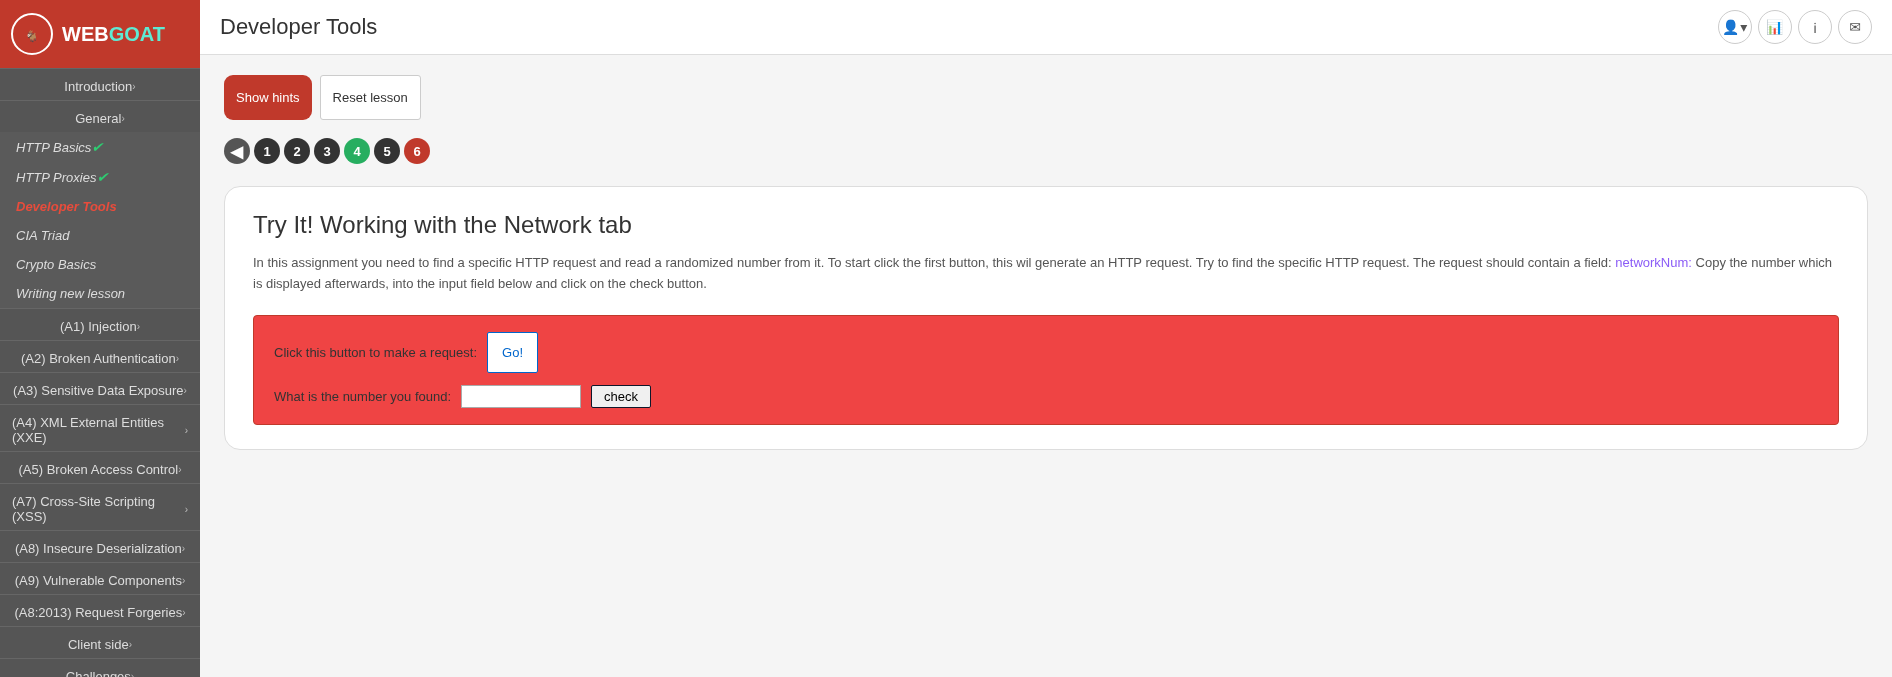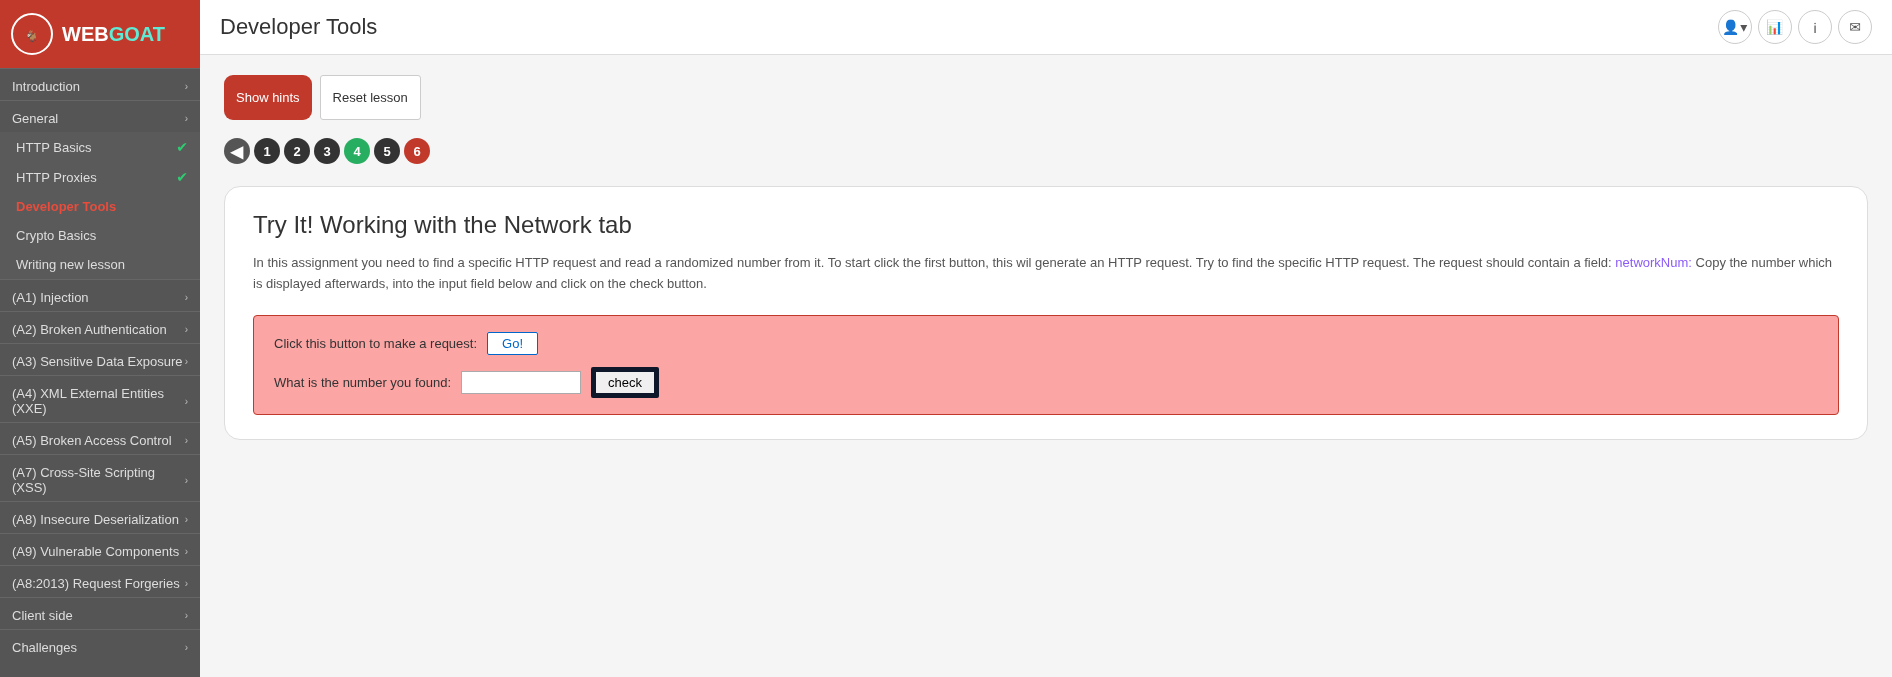--- a/index.html
+++ b/index.html
@@ -28,35 +28,36 @@
       width: 44px;
       height: 44px;
     }
 
     .sidebar-section-header {
       padding: 10px 12px 6px 12px;
       font-size: 13px;
       color: #ddd;
       cursor: pointer;
       display: flex;
-      justify-content: space-between;
+      justify-content: center;
       align-items: center;
       border-top: 1px solid #666;
     }
     .sidebar-section-header .chevron { font-size: 10px; color: #bbb; }
 
     .sidebar-item {
       padding: 7px 12px 7px 16px;
       font-size: 13px;
       color: #ddd;
       cursor: pointer;
       display: flex;
-      justify-content: space-between;
+      justify-content: flex-start;
       align-items: center;
       background: #5a5a5a;
+      font-style: italic;
     }
     .sidebar-item.active { color: #e74c3c; font-weight: bold; background: #5a5a5a; }
     .sidebar-item .check-icon { color: #2ecc71; font-size: 14px; }
 
     
     #main {
       flex: 1;
       display: flex;
       flex-direction: column;
       overflow: hidden;
@@ -177,49 +178,49 @@
       color: #8b5cf6;
       font-family: Liberation Sans, sans-serif;
       font-size: 13px;
     }
 
     
     #exercise-box {
       border: 1.5px solid #c0392b;
       border-radius: 4px;
       padding: 16px 20px;
-      background: #fca5a5;
+      background: #ef4444;
     }
     .exercise-row {
       display: flex;
       align-items: center;
       gap: 10px;
       margin-bottom: 12px;
       font-size: 13px;
       color: #333;
     }
     .exercise-row:last-child { margin-bottom: 0; }
     .btn-go {
       background: white;
       border: 1px solid #0066cc;
       color: #0066cc;
-      padding: 3px 14px;
+      padding: 12px 14px;
       font-size: 13px;
       cursor: pointer;
       border-radius: 2px;
     }
     .input-number {
       border: 1px solid #aaa;
       padding: 3px 6px;
       font-size: 13px;
       width: 120px;
     }
     .btn-check {
       background: #f0f0f0;
-      border: 5px solid #0f172a;
+      border: 1px solid #0f172a;
       padding: 3px 12px;
       font-size: 13px;
       cursor: pointer;
       border-radius: 2px;
     }
   </style>
 </head>
 <body>
 
 <div id="sidebar">
@@ -248,20 +249,23 @@
   <div class="sidebar-item">
         <span>HTTP Basics</span>
         <span class="check-icon">✔</span>
       </div>
       <div class="sidebar-item">
         <span>HTTP Proxies</span>
         <span class="check-icon">✔</span>
       </div>
       <div class="sidebar-item active">
         <span>Developer Tools</span>
+      </div>
+      <div class="sidebar-item">
+        <span>CIA Triad</span>
       </div>
       <div class="sidebar-item">
         <span>Crypto Basics</span>
       </div>
       <div class="sidebar-item">
         <span>Writing new lesson</span>
       </div>
     </div>
 
   <div id="sidebar-sections">

